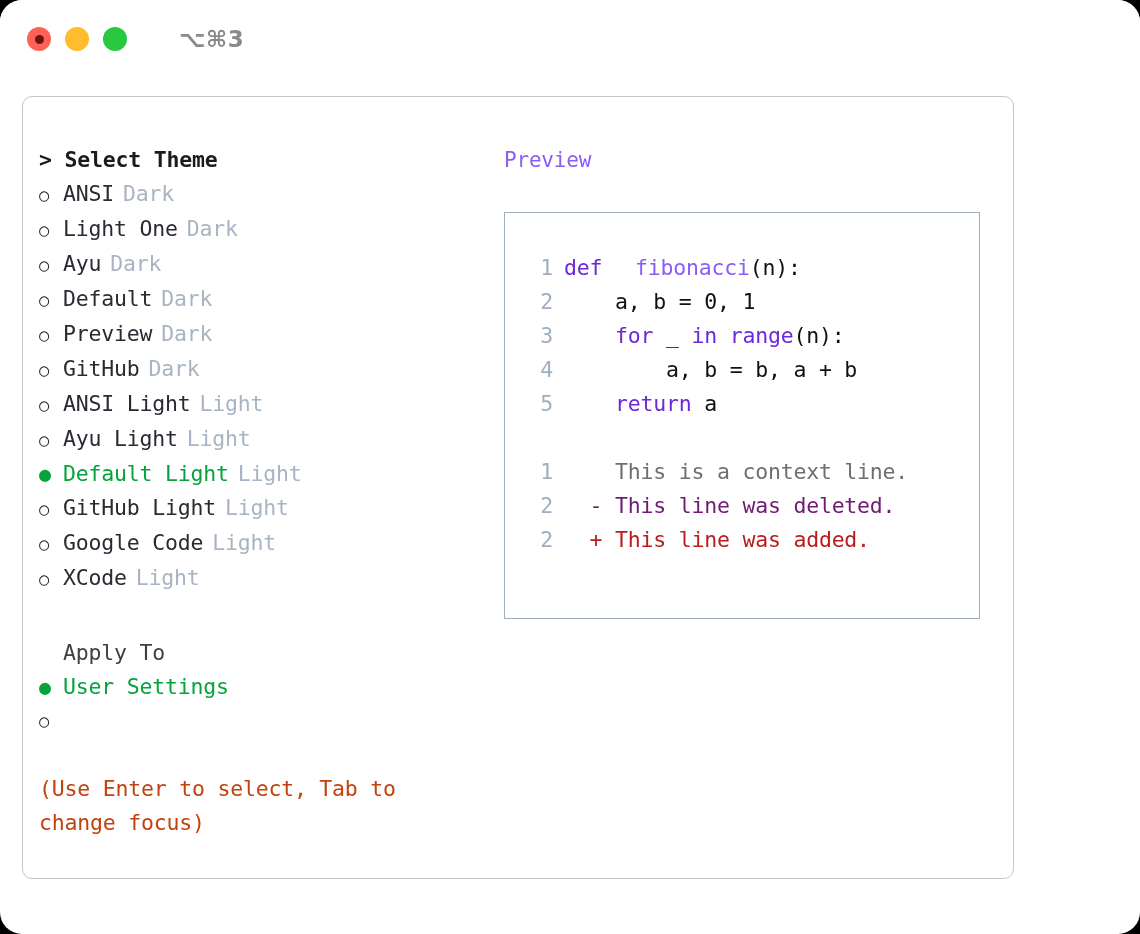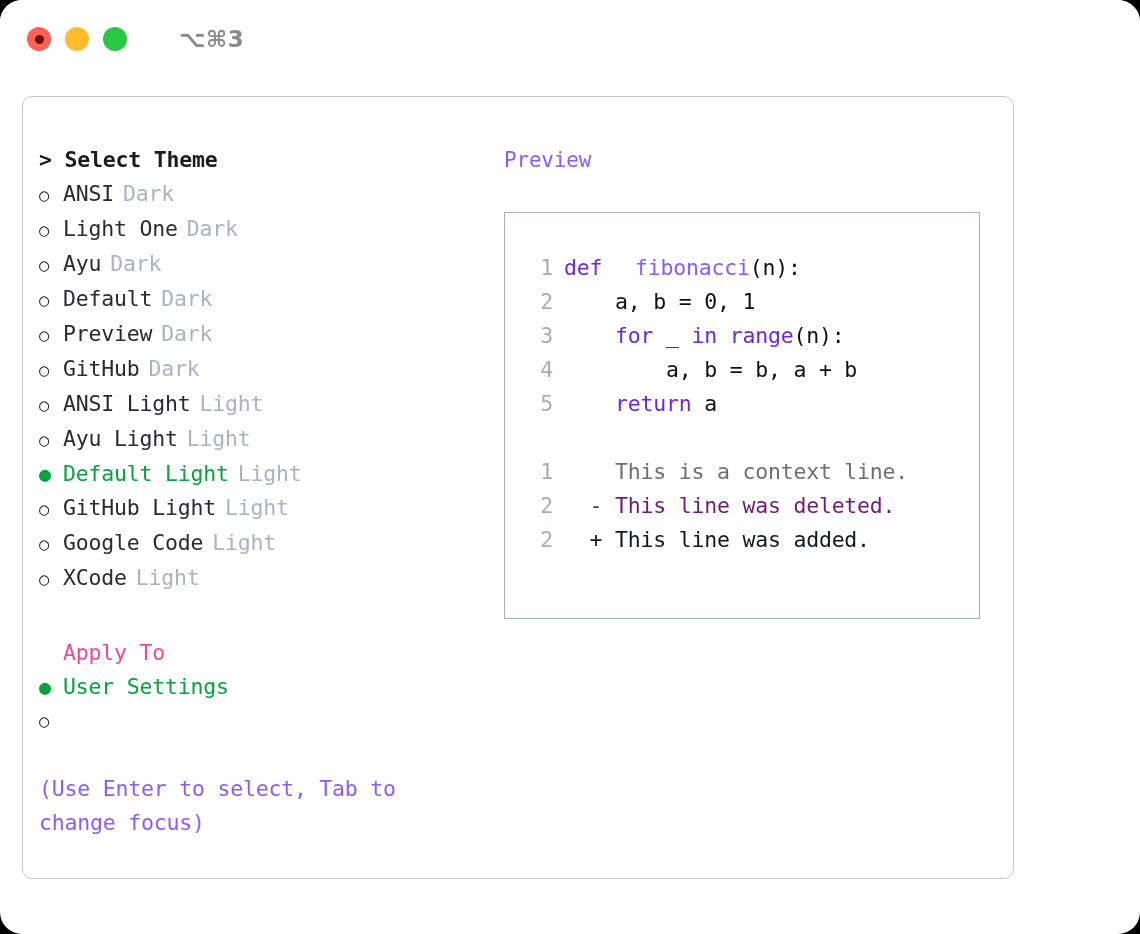--- a/index.html
+++ b/index.html
@@ -125,30 +125,30 @@
   .opt-tag {
     color: #a8b4c4;
     margin-left: 9px;
   }
 
   .spacer-lg { height: 40px; }
   .spacer-md { height: 34px; }
 
   .subheading {
     font-size: 21.5px;
-    color: #ec4899;
+    color: #404040;
     line-height: 34px;
     padding-left: 24px;
     white-space: pre;
     letter-spacing: -0.2px;
   }
 
   .hint {
     font-size: 21.5px;
-    color: #8b5cf6;
+    color: #c2410c;
     line-height: 34px;
     width: 405px;
     letter-spacing: -0.2px;
   }
 
   
   .right-col {
     flex: 1;
     padding-left: 19px;
   }
@@ -188,21 +188,21 @@
   .code-text { color: #101010; }
 
   .tok-kw   { color: #6d28d9; }
   .tok-fn   { color: #8b5cf6; margin-left: 20px; }
   .tok-plain{ color: #101010; }
 
   .diff-gap { height: 34px; }
 
   .diff-ctx { color: #6f6f6f; }
   .diff-del { color: #701a75; }
-  .diff-add { color: #0f172a; }
+  .diff-add { color: #b91c1c; }
 </style>
 </head>
 <body>
 
 <div class="app-window">
 
   <div class="titlebar">
     <div class="lights">
       <div class="light light-close"></div>
       <div class="light light-minimize"></div>

